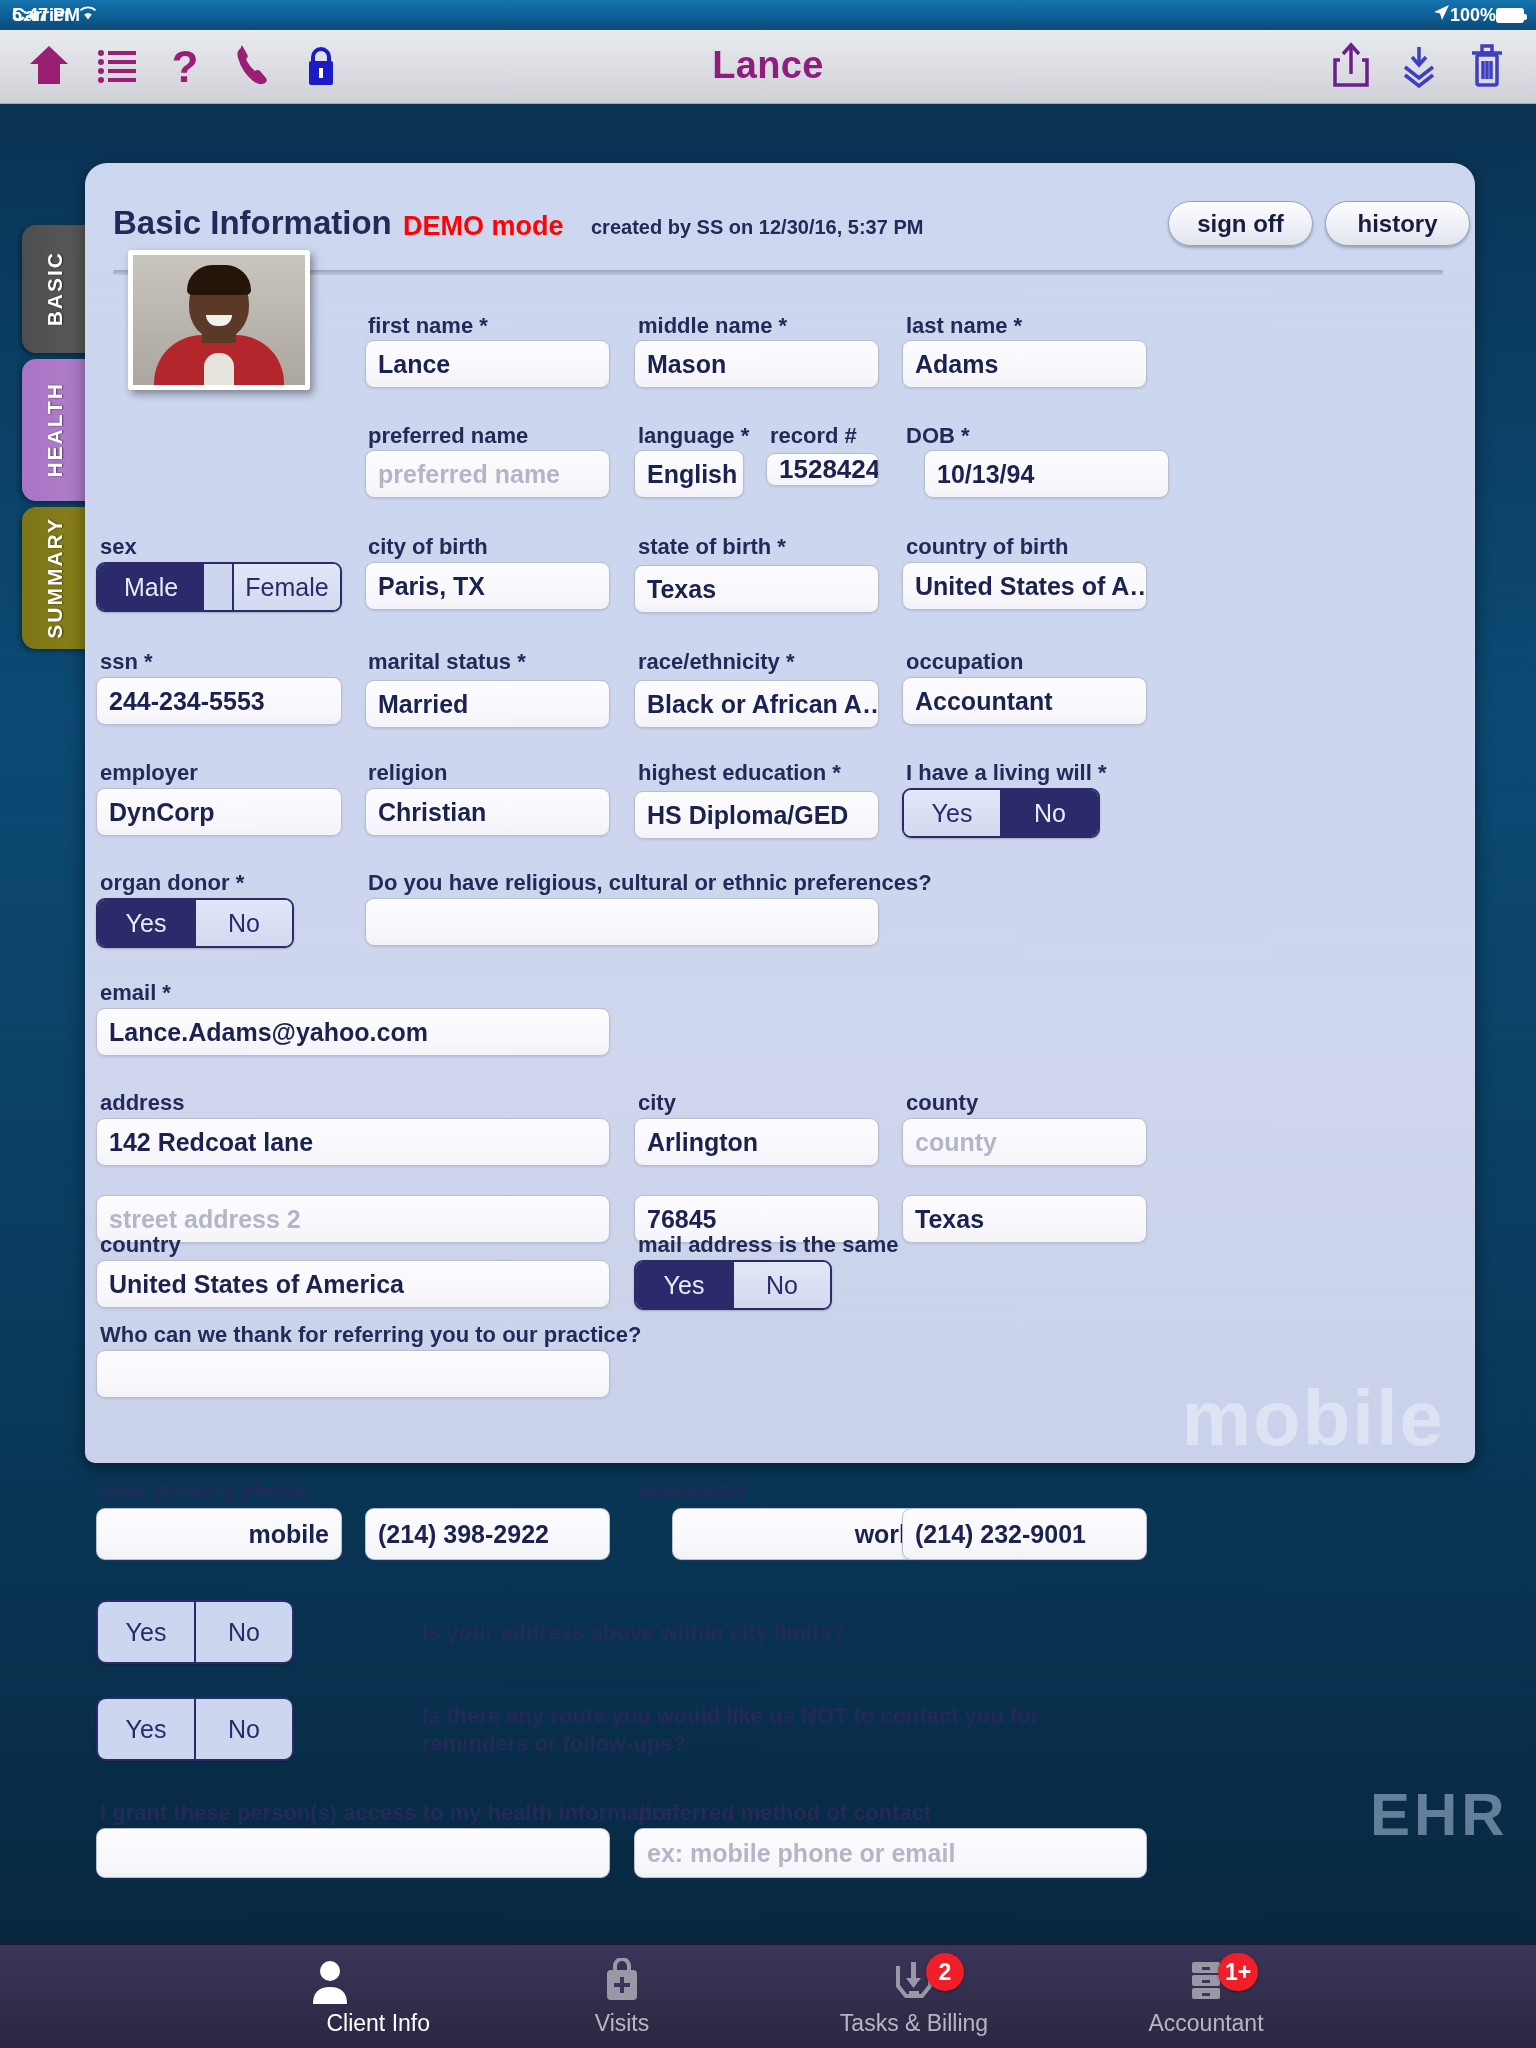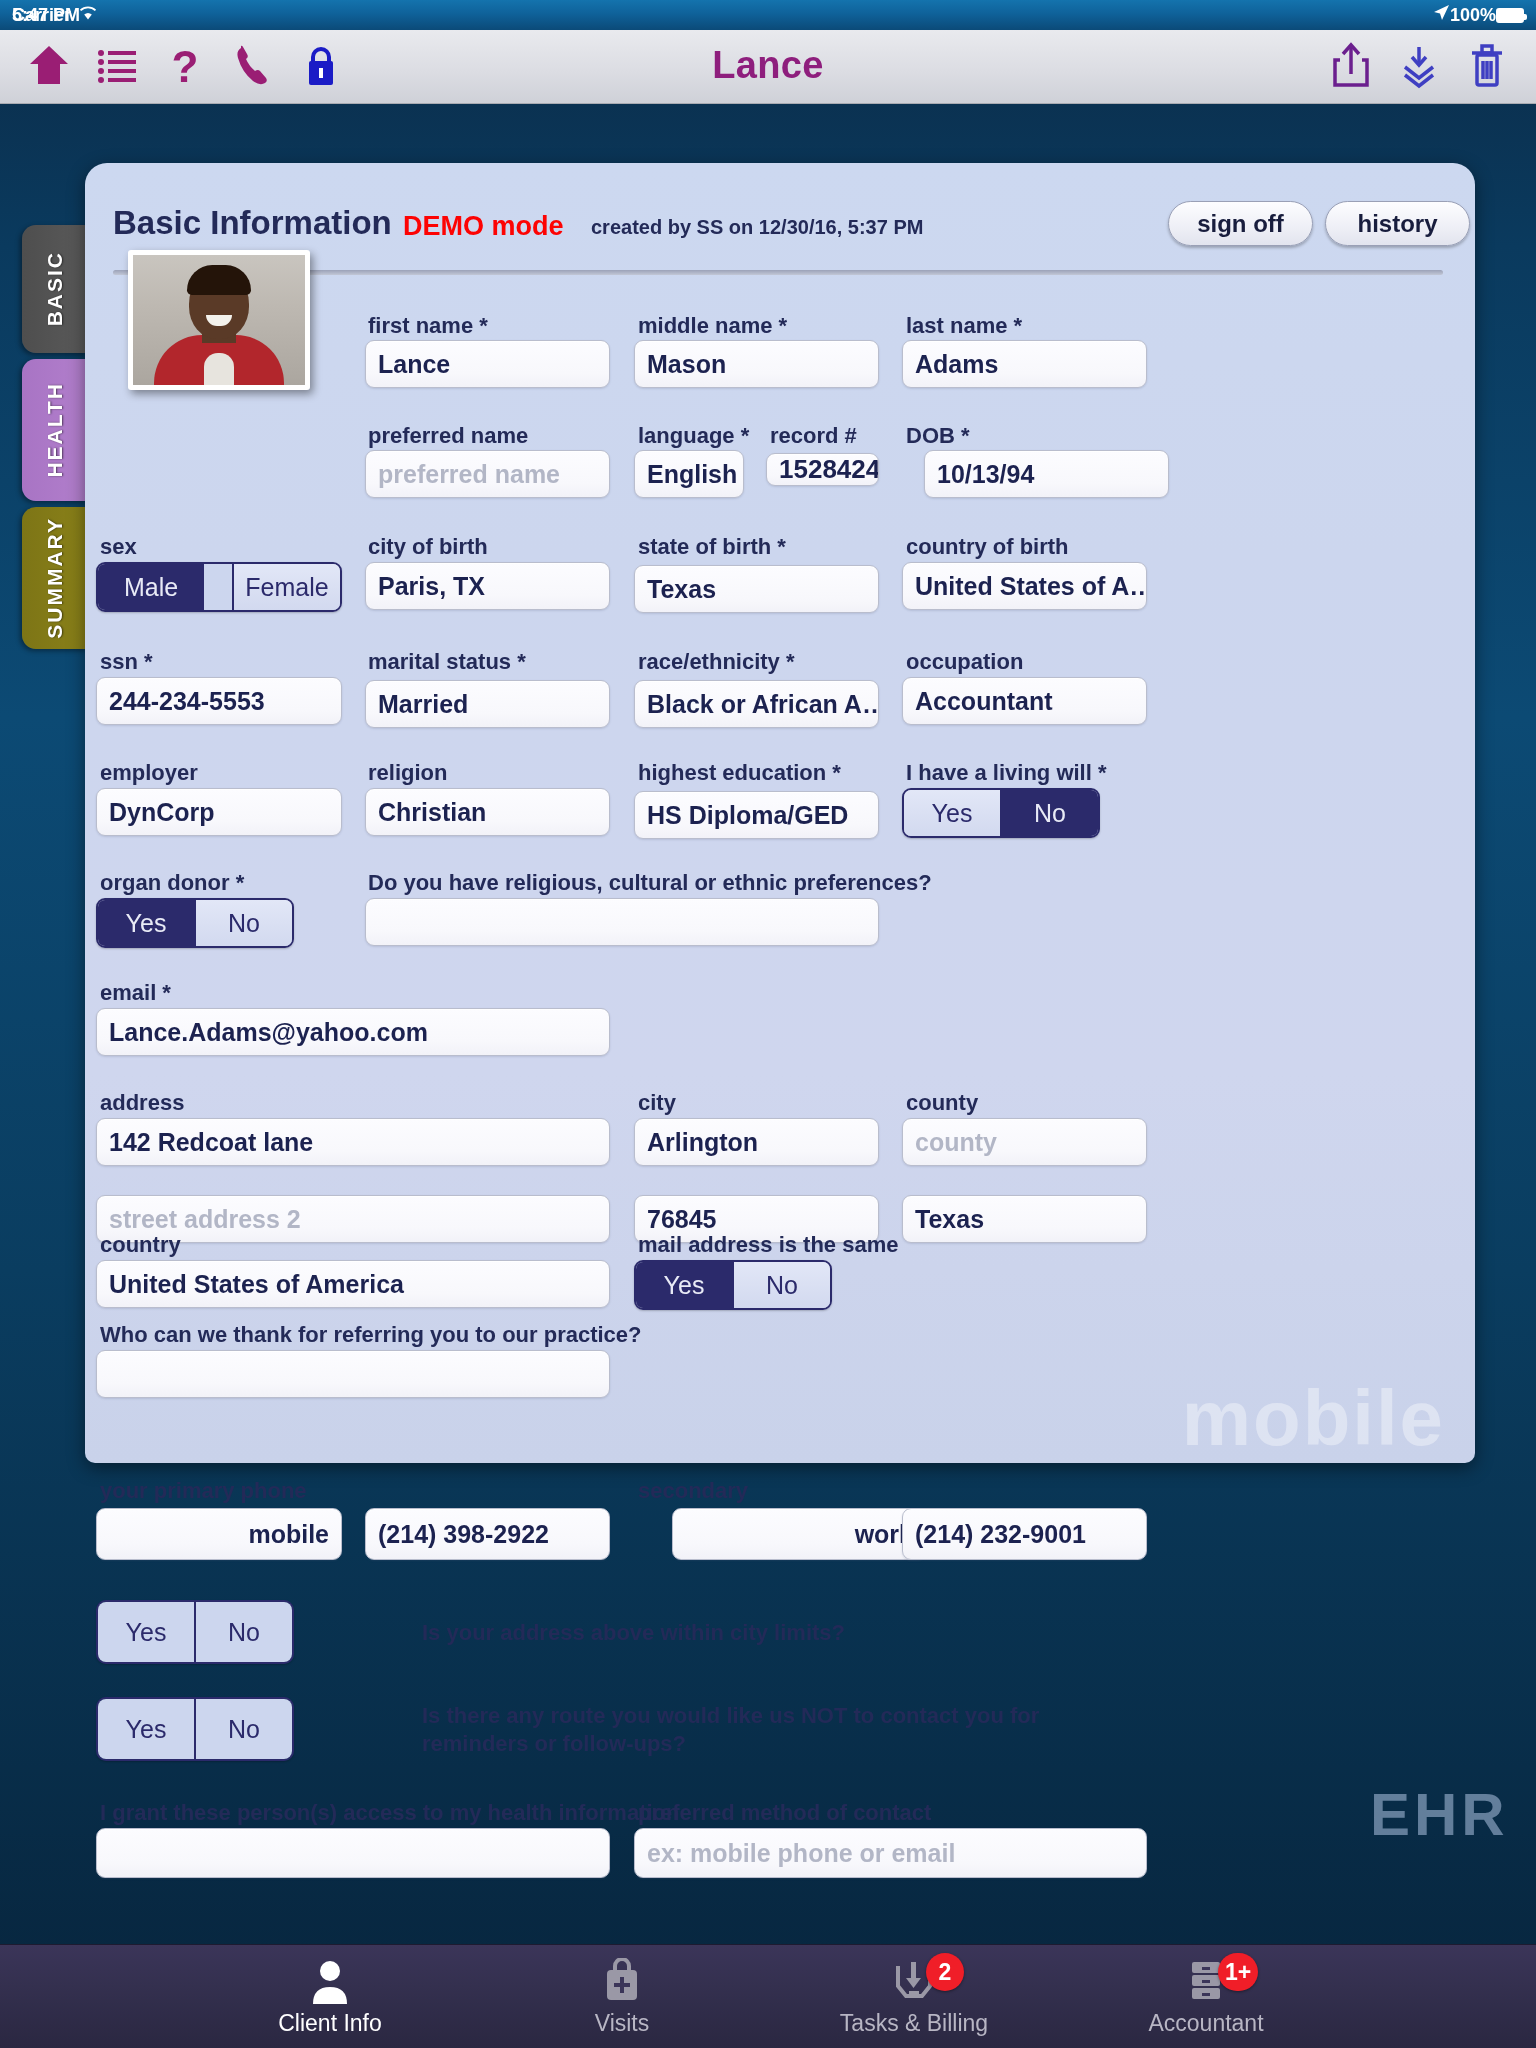--- a/index.html
+++ b/index.html
@@ -160,21 +160,21 @@
   .tabbar {
     position: absolute; left: 0; bottom: 0; width: 1536px; height: 104px;
     background: linear-gradient(180deg,#3b3559 0%,#34304f 40%,#2a2741 100%);
     border-top: 1px solid #1d1b30;
     display: flex; align-items: flex-start; justify-content: center; gap: 92px;
     padding-top: 12px;
   }
   .tab { width: 200px; text-align: center; position: relative; }
   .tab .ticon { height: 48px; display:flex; align-items:center; justify-content:center; }
   .tab .tlabel { font-size: 23px; color: #b8b6c4; margin-top: 5px; }
-  .tab.active .tlabel { color: #ffffff; }
+  .tab.active .tlabel { color: #ffffff; text-align: right; }
   .badge {
     position: absolute; top: -4px; left: 112px;
     min-width: 38px; height: 38px; padding: 0 7px;
     background: #f01e28; border-radius: 19px; color: #fff;
     font-size: 23px; font-weight: bold;
     display: flex; align-items: center; justify-content: center;
     box-shadow: 0 1px 3px rgba(0,0,0,.4);
   }
 </style>
 </head>

